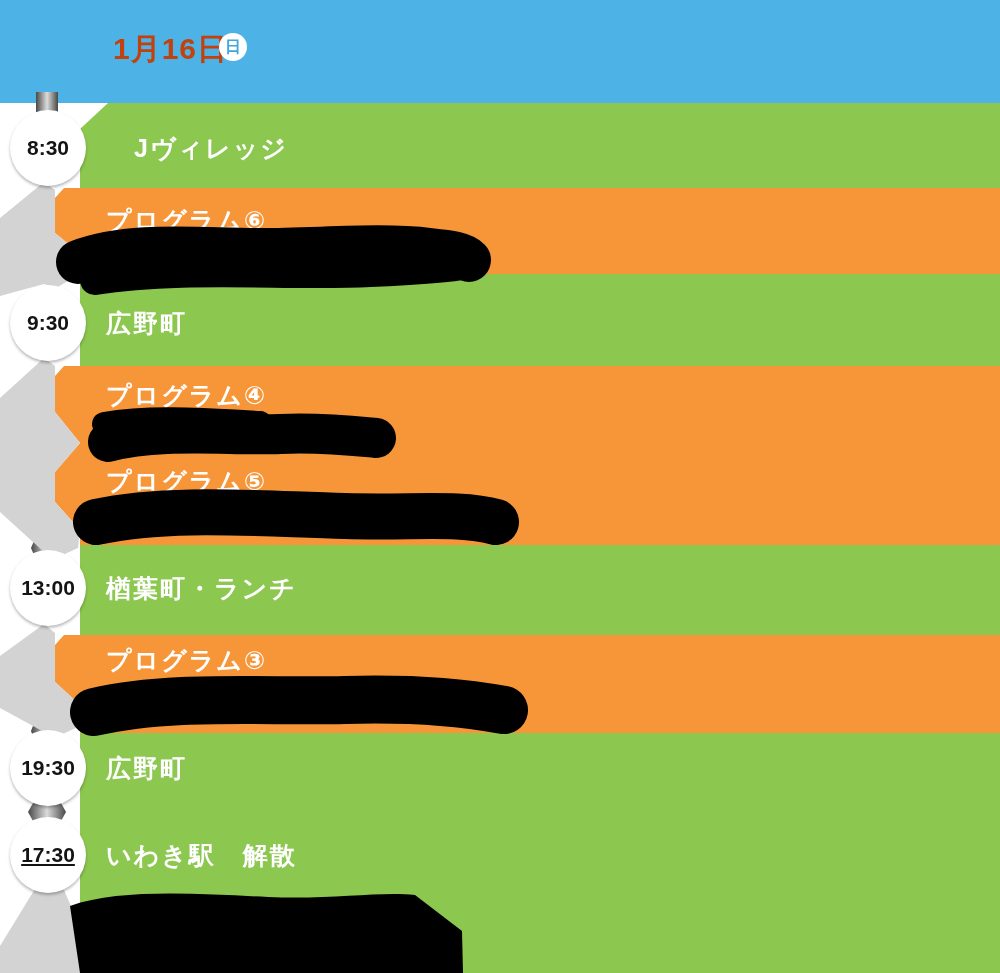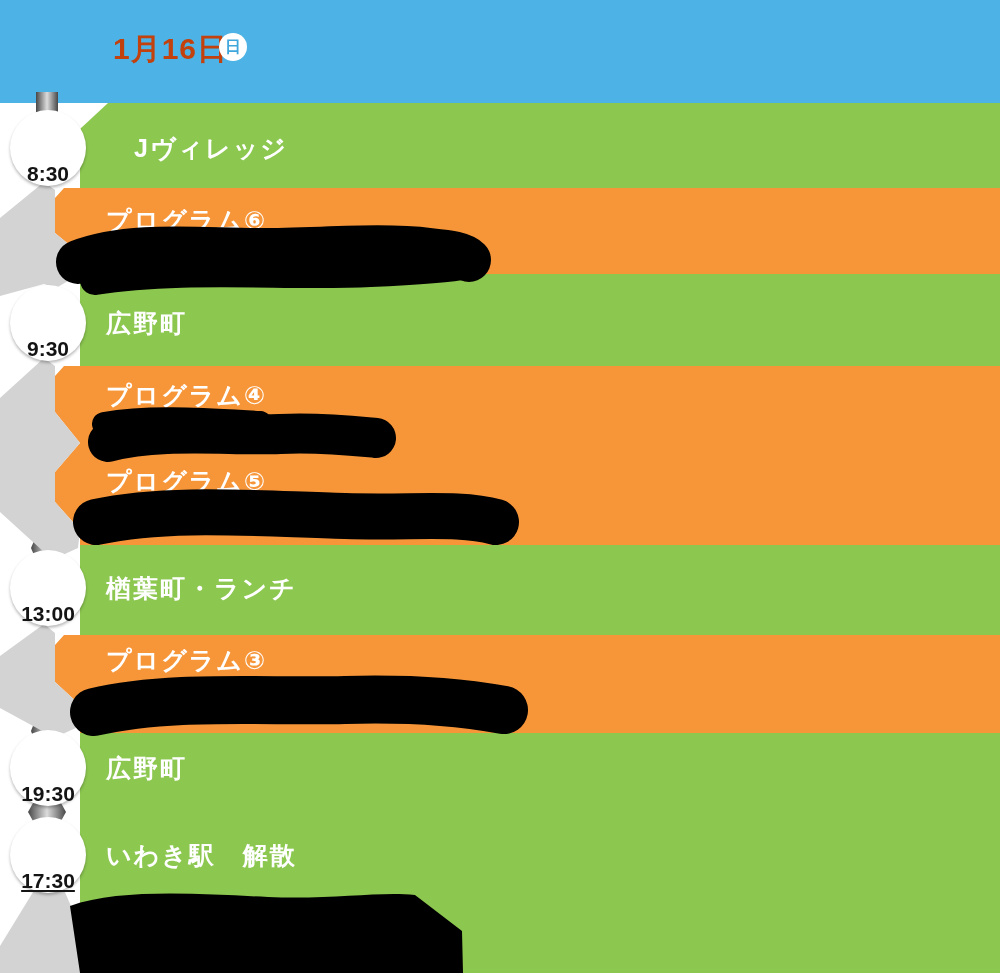--- a/index.html
+++ b/index.html
@@ -20,21 +20,21 @@
   .b-g3{top:545px;height:90px;clip-path:polygon(80px 0,1000px 0,1000px 100%,80px 100%);}
   .b-o6{top:635px;height:98px;clip-path:polygon(64px 0,1000px 0,1000px 100%,80px 100%,80px 70px,55px 47px,55px 10px);}
   .b-g4{top:733px;height:240px;clip-path:polygon(80px 0,1000px 0,1000px 100%,80px 100%);}
 
   
   .ribbon-svg{position:absolute;left:0;top:0;z-index:3;}
   .blob-svg{position:absolute;left:0;top:0;z-index:5;}
 
   
   .tcircle{position:absolute;width:76px;height:76px;border-radius:50%;background:#ffffff;
-           box-shadow:0 2px 3px rgba(0,0,0,0.28);display:flex;align-items:flex-end;justify-content:center;
+           box-shadow:0 2px 3px rgba(0,0,0,0.28);display:flex;align-items:center;justify-content:center;
            font-weight:bold;font-size:21px;color:#141414;z-index:6;}
   .c830{left:10px;top:110px;}
   .c930{left:10px;top:285px;}
   .c1300{left:10px;top:550px;}
   .c1630{left:10px;top:730px;}
   .c1730{left:10px;top:817px;text-decoration:underline;}
 
   
   .day-badge{position:absolute;left:4px;top:4px;width:88px;height:88px;border-radius:50%;background:#ffffff;
              display:flex;align-items:center;justify-content:center;font-weight:bold;font-size:27px;

